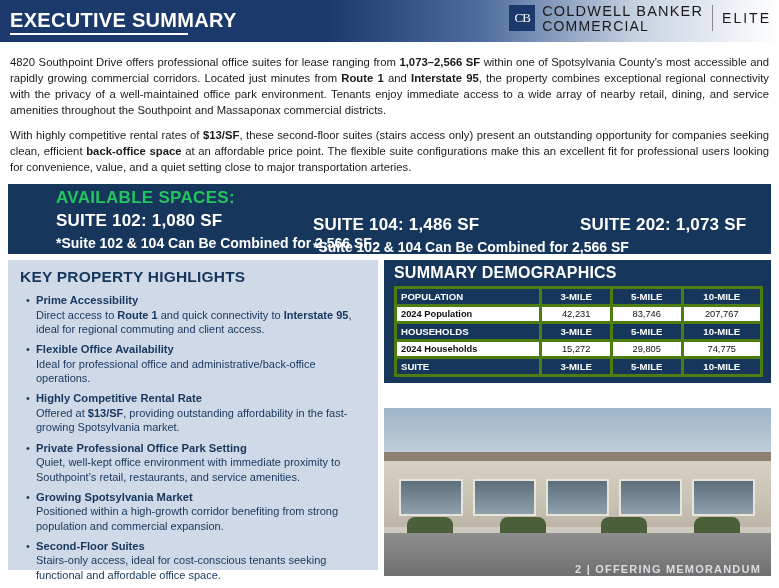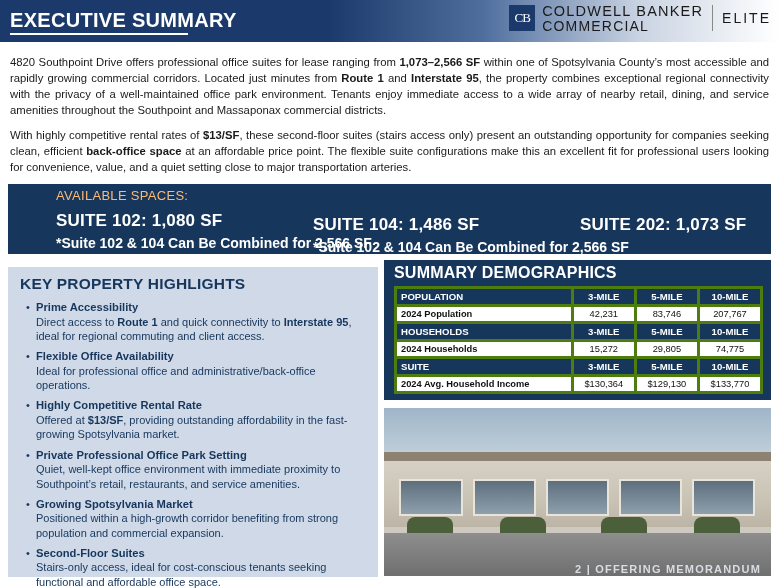--- a/index.html
+++ b/index.html
@@ -78,23 +78,23 @@
   .spaces-band {
     margin: 2px 8px 0 8px;
     background: #16365c;
     height: 70px;
     position: relative;
     color: #ffffff;
   }
   .spaces-title {
     position: absolute;
     left: 48px; top: 4px;
-    font-size: 13px;
-    font-weight: normal;
-    color: #fdba74;
+    font-size: 17px;
+    font-weight: bold;
+    color: #22c55e;
     letter-spacing: 0.3px;
   }
   .suite-a { position: absolute; left: 48px; top: 27px; }
   .suite-b { position: absolute; left: 305px; top: 31px; }
   .suite-c { position: absolute; left: 572px; top: 31px; }
   .suite-label {
     font-size: 17px;
     font-weight: bold;
     color: #ffffff;
     letter-spacing: 0.2px;
@@ -114,21 +114,20 @@
     margin-top: 6px;
     padding: 0 8px;
     gap: 6px;
   }
   .col-left {
     width: 370px;
     background: #cfd9e8;
     padding: 8px 10px 8px 12px;
     position: relative;
     height: 310px;
-    margin-top: 7px;
   }
   .col-left h2 {
     margin: 0 0 7px 0;
     font-size: 15.5px;
     font-weight: bold;
     color: #16365c;
     letter-spacing: 0.2px;
   }
   .hl-list { margin: 0; padding: 0; list-style: none; }
   .hl-item { display: flex; margin-bottom: 5.5px; }
@@ -344,26 +343,20 @@
           <td>15,272</td>
           <td>29,805</td>
           <td>74,775</td>
         </tr>
         <tr class="hdr">
           <th class="lbl">SUITE</th>
           <th>3-MILE</th>
           <th>5-MILE</th>
           <th>10-MILE</th>
         </tr>
-        <tr>
-          <td class="lbl">2024 Avg. Household Income</td>
-          <td>$130,364</td>
-          <td>$129,130</td>
-          <td>$133,770</td>
-        </tr>
       </tbody>
         </table>
     </div>
 
     <div class="photo">
       <div class="sky"></div>
       <div class="bldg"></div>
       <div class="roofline"></div>
       <div class="windows">
         <div class="win"></div>

